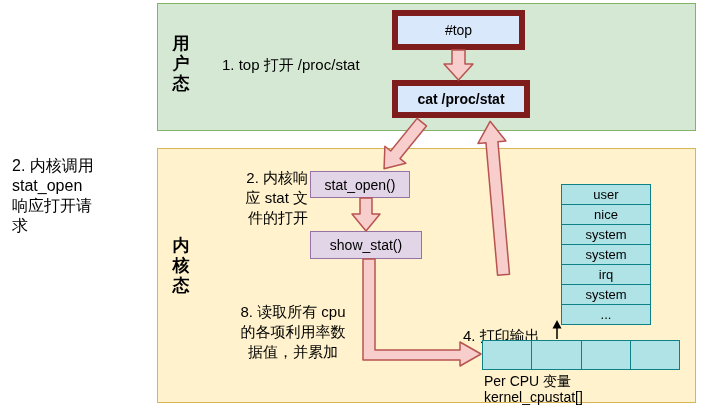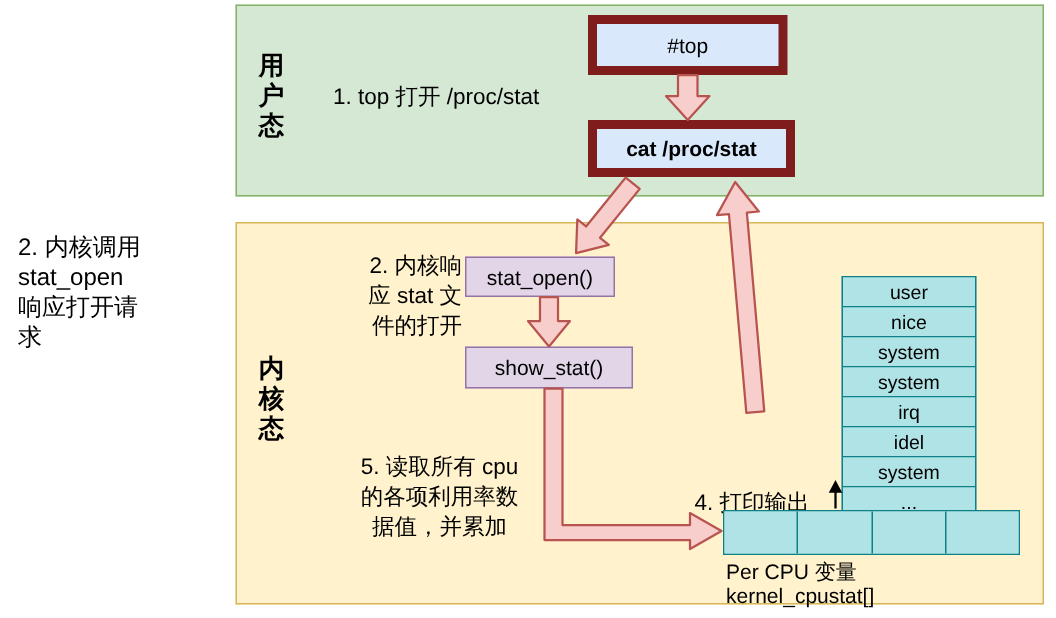--- a/index.html
+++ b/index.html
@@ -93,39 +93,38 @@
     <span>cat /proc/stat</span>
   </div>
 
   <div class="abs region-kernel"></div>
   <div class="abs region-label lbl-kernel pre">内
 核
 态</div>
   <div class="abs step step2 pre">2. 内核响
 应 stat 文
 件的打开</div>
-  <div class="abs step step3 pre">5. 读取所有 cpu
+  <div class="abs step step3 pre">8. 读取所有 cpu
 的各项利用率数
 据值，并累加</div>
   <div class="abs step step4">4. 打印输出</div>
 
   <div class="abs box box-purple box-statopen">
     <span>stat_open()</span>
   </div>
   <div class="abs box box-purple box-showstat">
     <span>show_stat()</span>
   </div>
 
   <div class="abs field-table">
       <div class="field-row">user</div>
       <div class="field-row">nice</div>
       <div class="field-row">system</div>
       <div class="field-row">system</div>
       <div class="field-row">irq</div>
-      <div class="field-row">idel</div>
       <div class="field-row">system</div>
       <div class="field-row">...</div>
     </div>
 
   <div class="abs cpu-array">
       <div class="cpu-cell"></div>
       <div class="cpu-cell"></div>
       <div class="cpu-cell"></div>
       <div class="cpu-cell"></div>
     </div>

